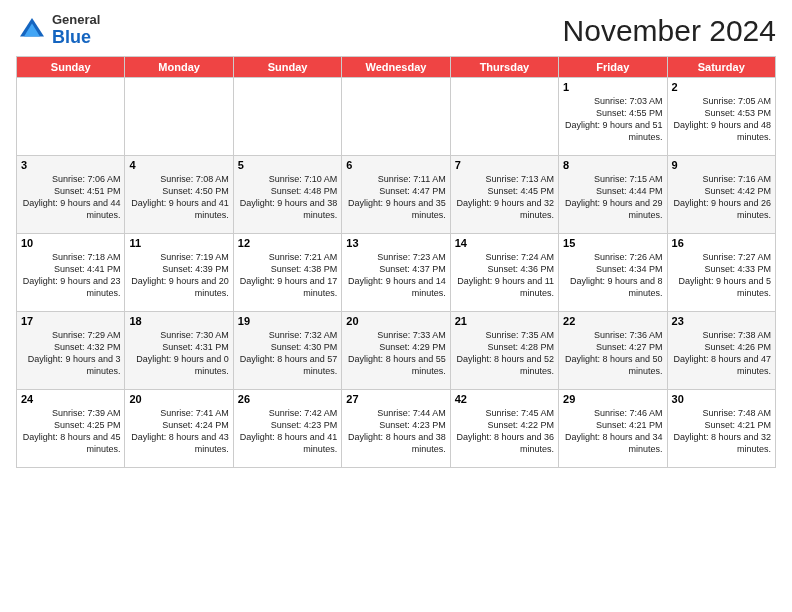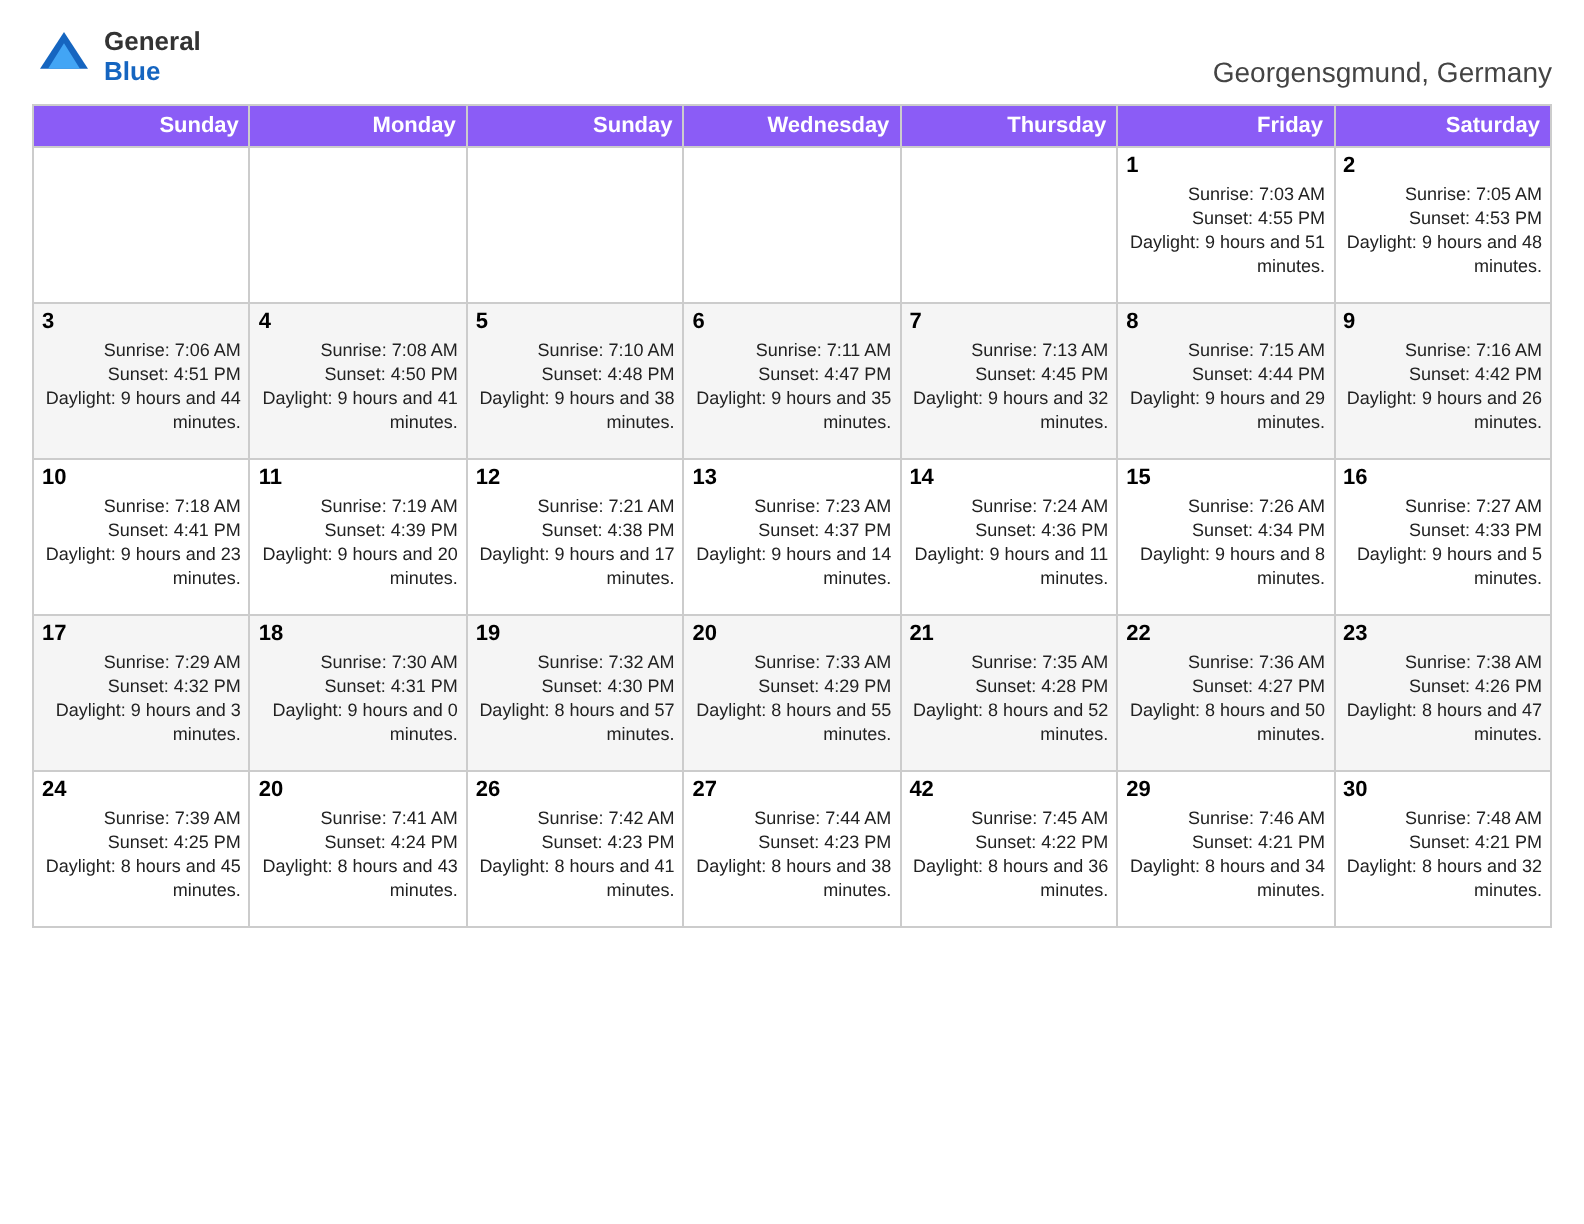--- a/index.html
+++ b/index.html
@@ -41,23 +41,23 @@
     .subtitle {
       font-size: 14px;
       color: #444;
     }
     .calendar {
       width: 100%;
       border-collapse: collapse;
       font-size: 9.5px;
     }
     .calendar th {
-      background-color: #8b5cf6;
+      background-color: #ef4444;
       color: #fff;
-      text-align: right;
+      text-align: center;
       padding: 4px 5px;
       font-size: 11px;
       font-weight: bold;
       border: 1px solid #ccc;
     }
     .calendar td {
       border: 1px solid #ccc;
       vertical-align: top;
       padding: 3px 4px;
       width: calc(100%/7);
@@ -88,25 +88,25 @@
 
 <div class="page">
   <div class="header-row">
     <div class="logo">
       <svg class="logo-icon" viewBox="0 0 40 40">
         <polygon points="20,5 35,28 5,28" fill="#1565c0"></polygon>
         <polygon points="20,12 30,28 10,28" fill="#42a5f5"></polygon>
       </svg>
       <div>
         <div style="font-weight:bold;font-size:13px;color:#333;">General</div>
-        <div style="font-weight:bold;font-size:13px;color:#1565c0;">Blue</div>
+        <div style="font-weight:bold;font-size:18px;color:#1565c0;">Blue</div>
       </div>
     </div>
     <div class="title-block">
-      <div class="subtitle">Georgensgmund, Germany</div>
+      <div class="month-title">November 2024</div>
     </div>
   </div>
 
   <table class="calendar">
     <thead>
       <tr>
       <th>Sunday</th>
           <th>Monday</th>
           <th>Sunday</th>
           <th>Wednesday</th>

